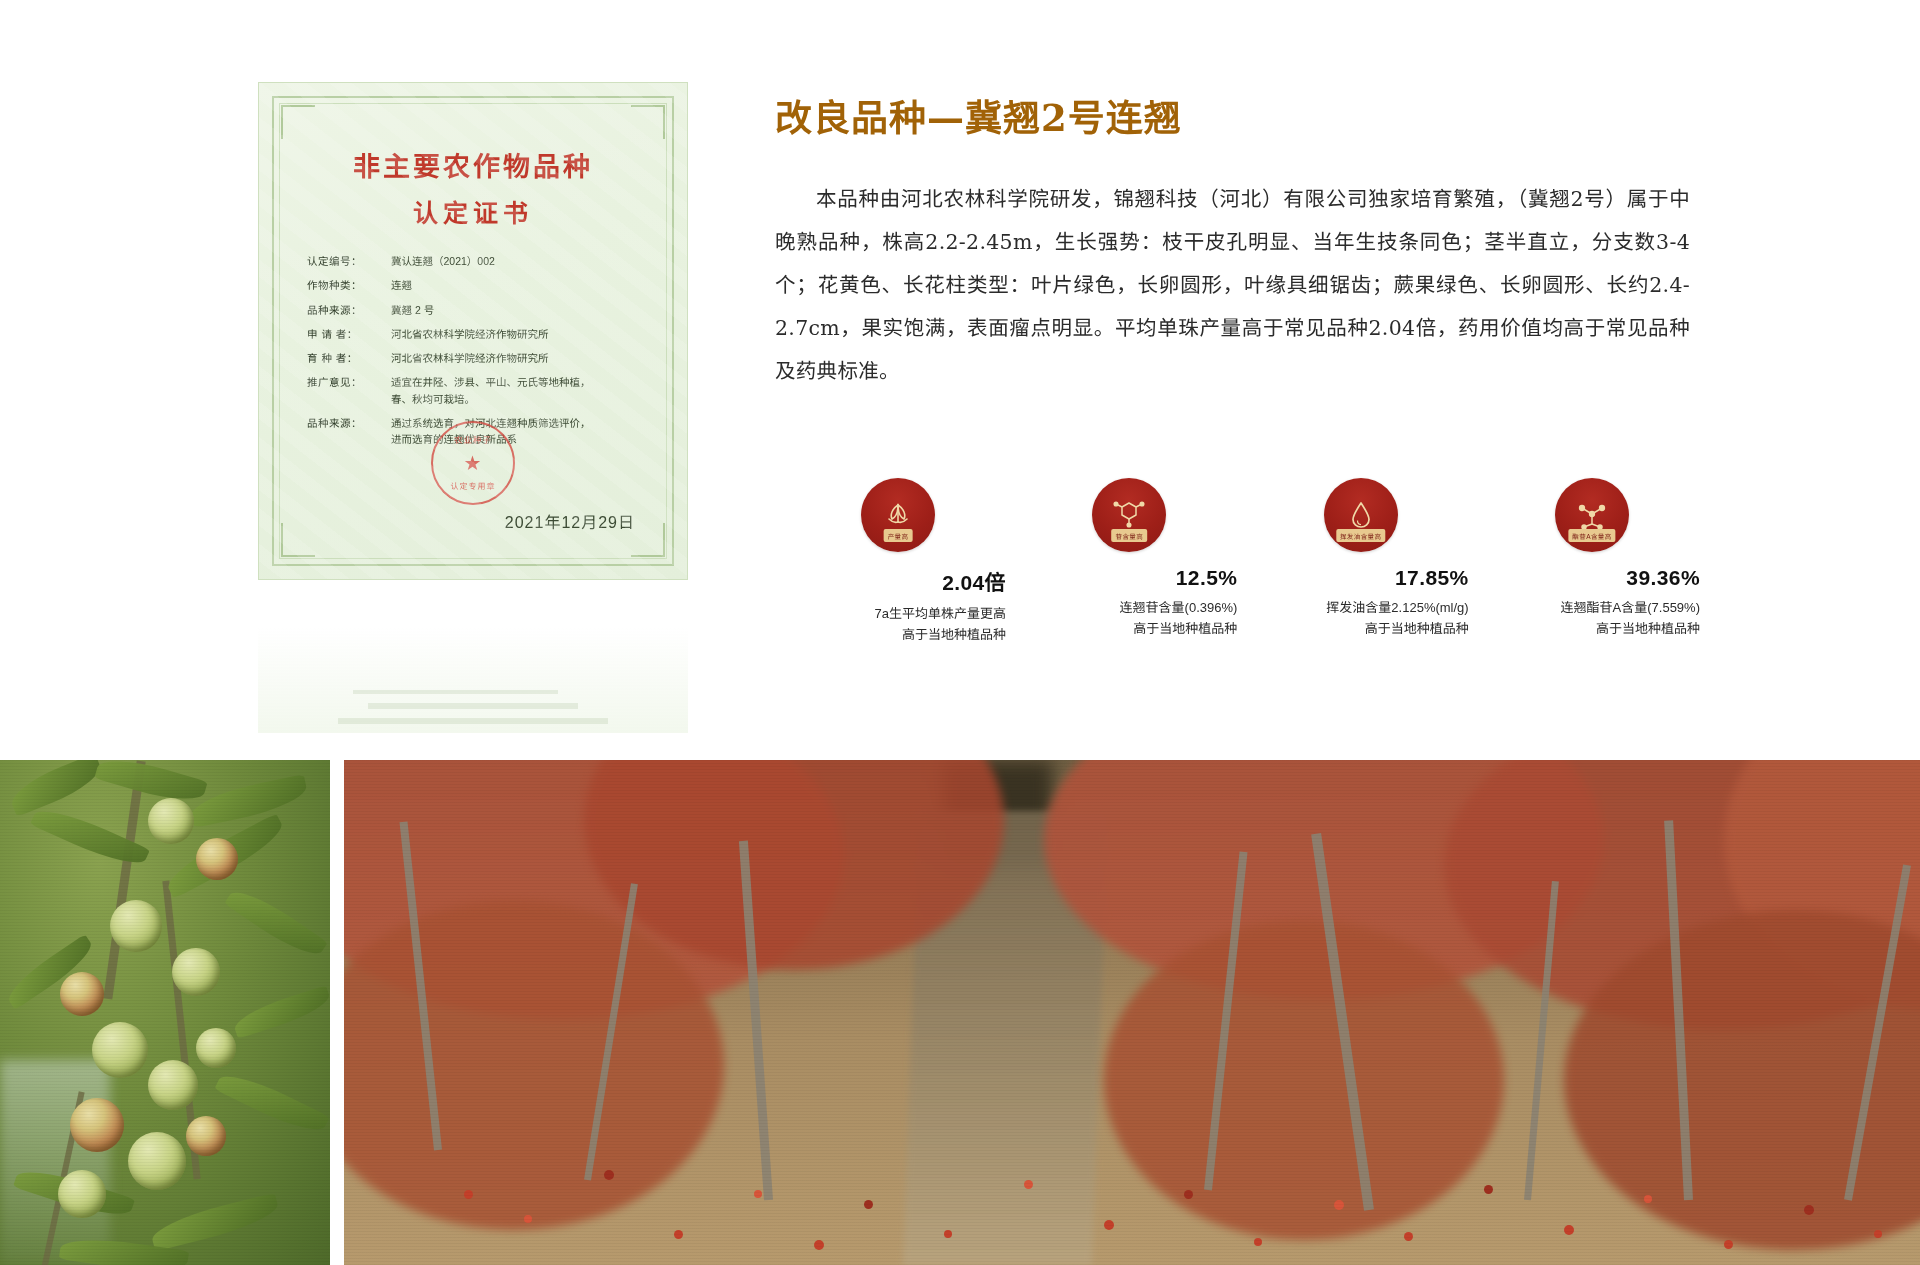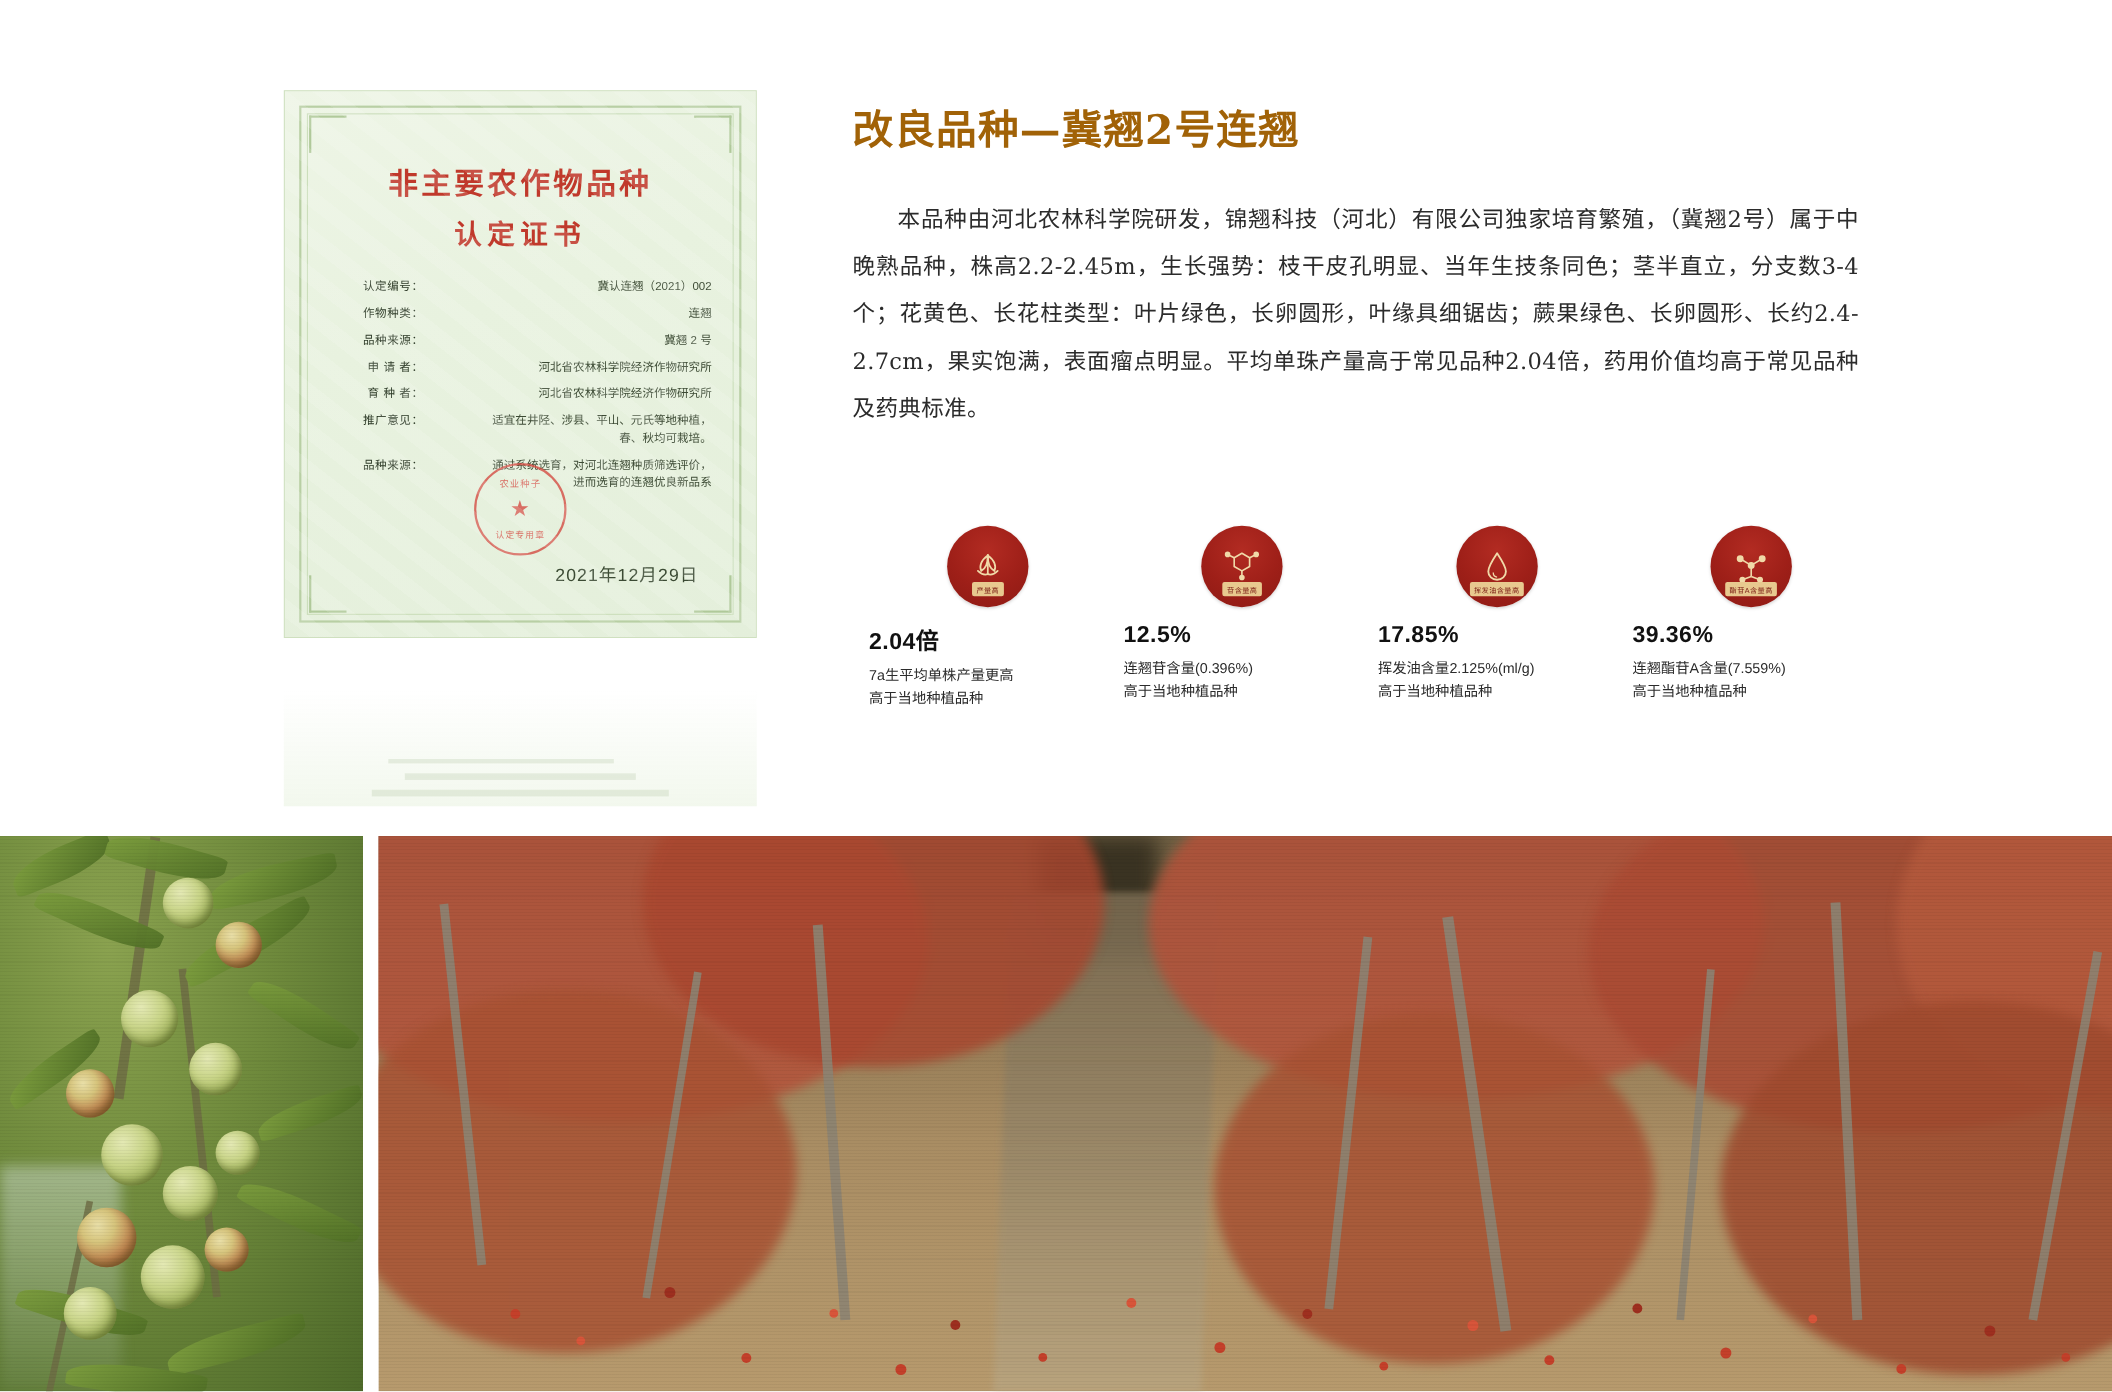--- a/index.html
+++ b/index.html
@@ -85,21 +85,20 @@
     position: absolute;
     left: 48px; top: 170px; right: 40px;
   }
   .cert-row {
     display: flex;
     align-items: flex-start;
     margin-bottom: 8px;
     font-size: 10.5px;
     color: #3b4a33;
     line-height: 1.55;
-    text-align: right;
   }
   .cert-label {
     width: 78px;
     flex: 0 0 78px;
     color: #2d3a27;
     letter-spacing: 0.5px;
   }
   .cert-value {
     flex: 1;
     color: #3c4a34;
@@ -186,21 +185,21 @@
   
   .stats {
     position: absolute;
     left: 790px; top: 478px;
     width: 910px;
     display: flex;
     justify-content: space-between;
   }
   .stat {
     width: 216px;
-    text-align: left;
+    text-align: right;
   }
   .stat-badge {
     width: 74px; height: 74px;
     margin: 0 auto 14px auto;
     border-radius: 50%;
     background: radial-gradient(circle at 50% 30%, #b22b22 0%, #9e1f18 55%, #8d1a14 100%);
     position: relative;
     display: flex;
     align-items: center;
     justify-content: center;

